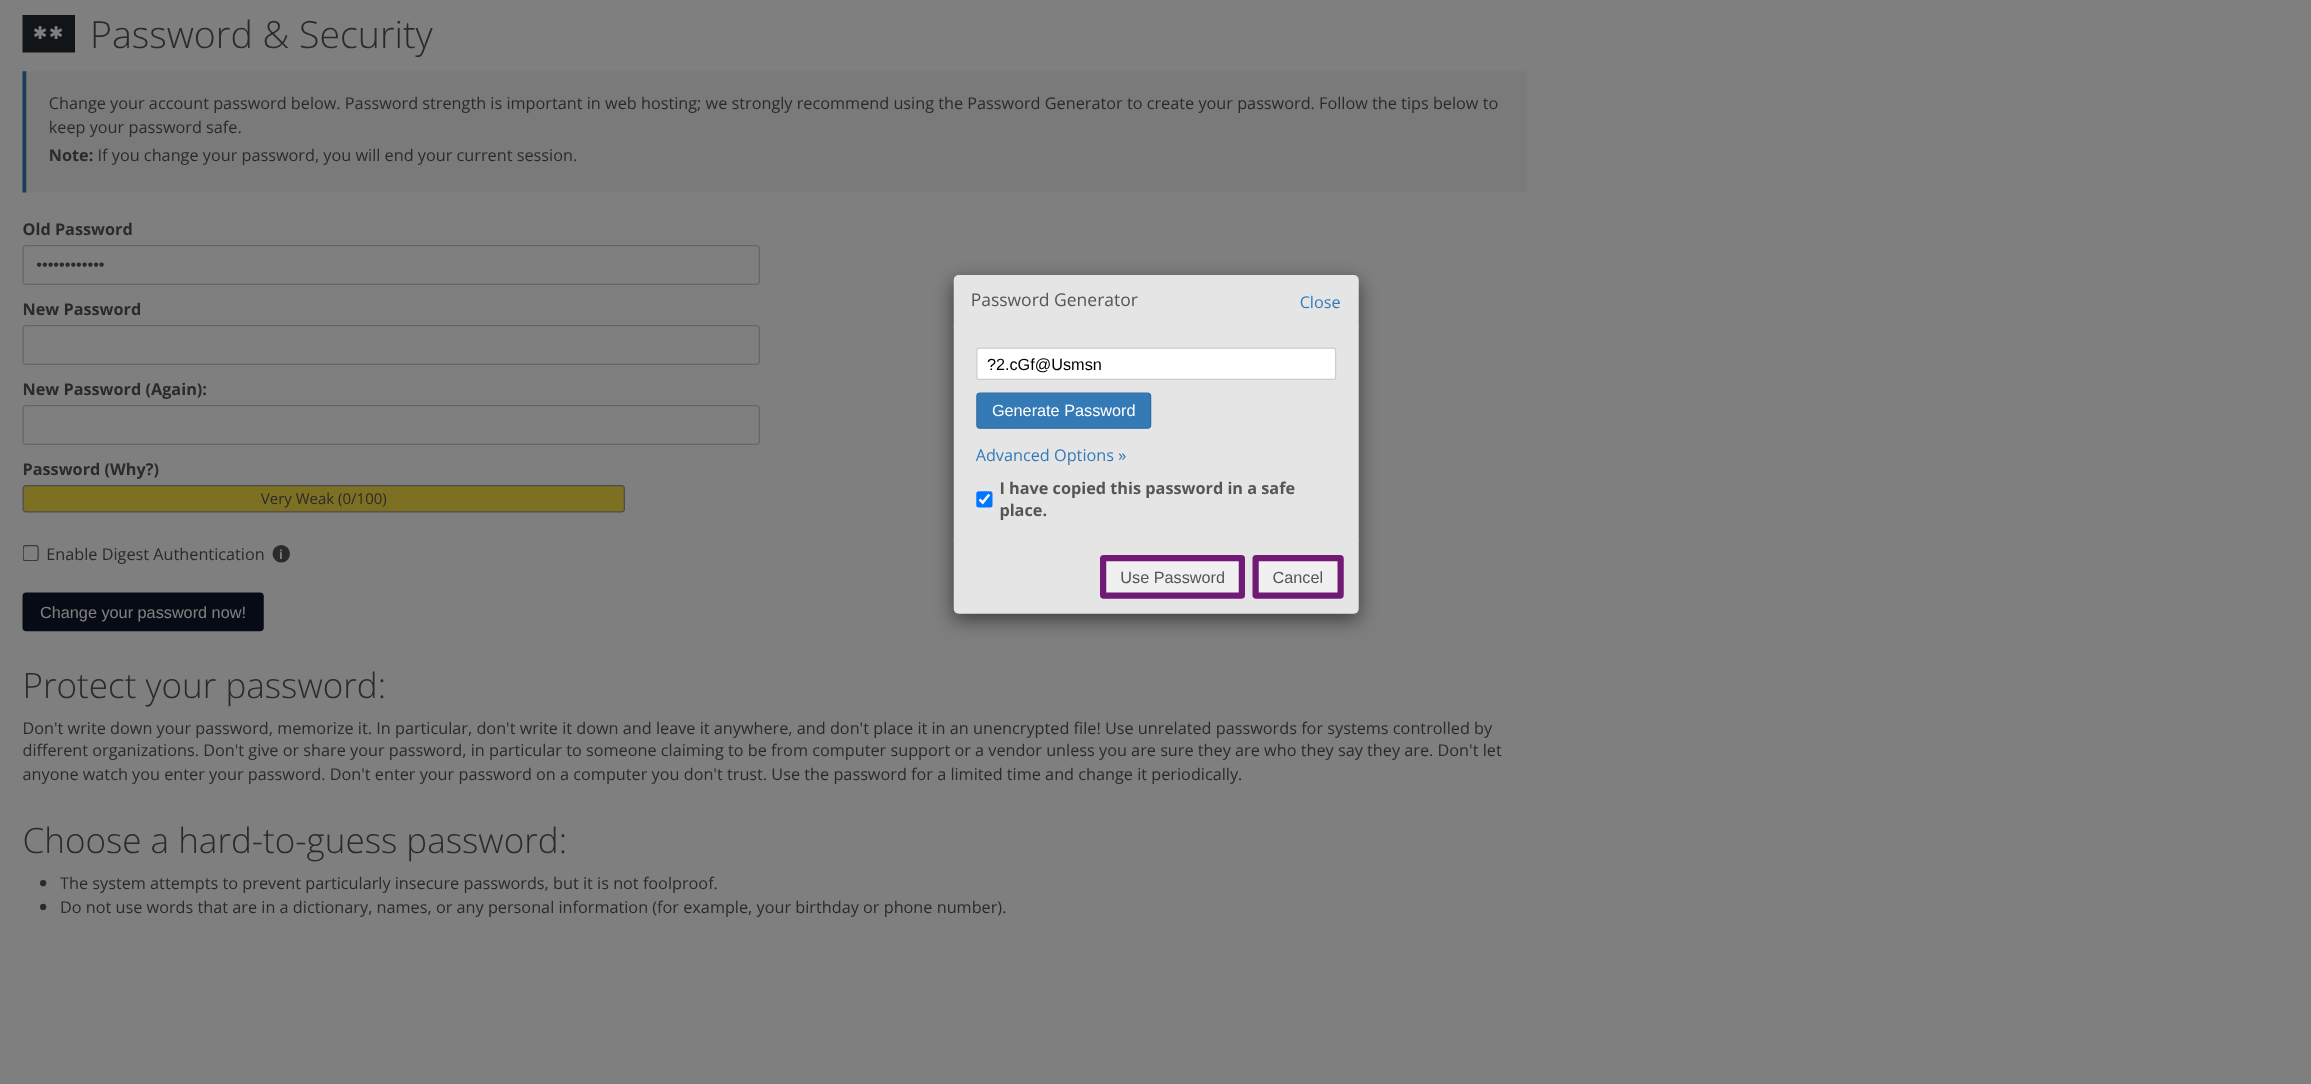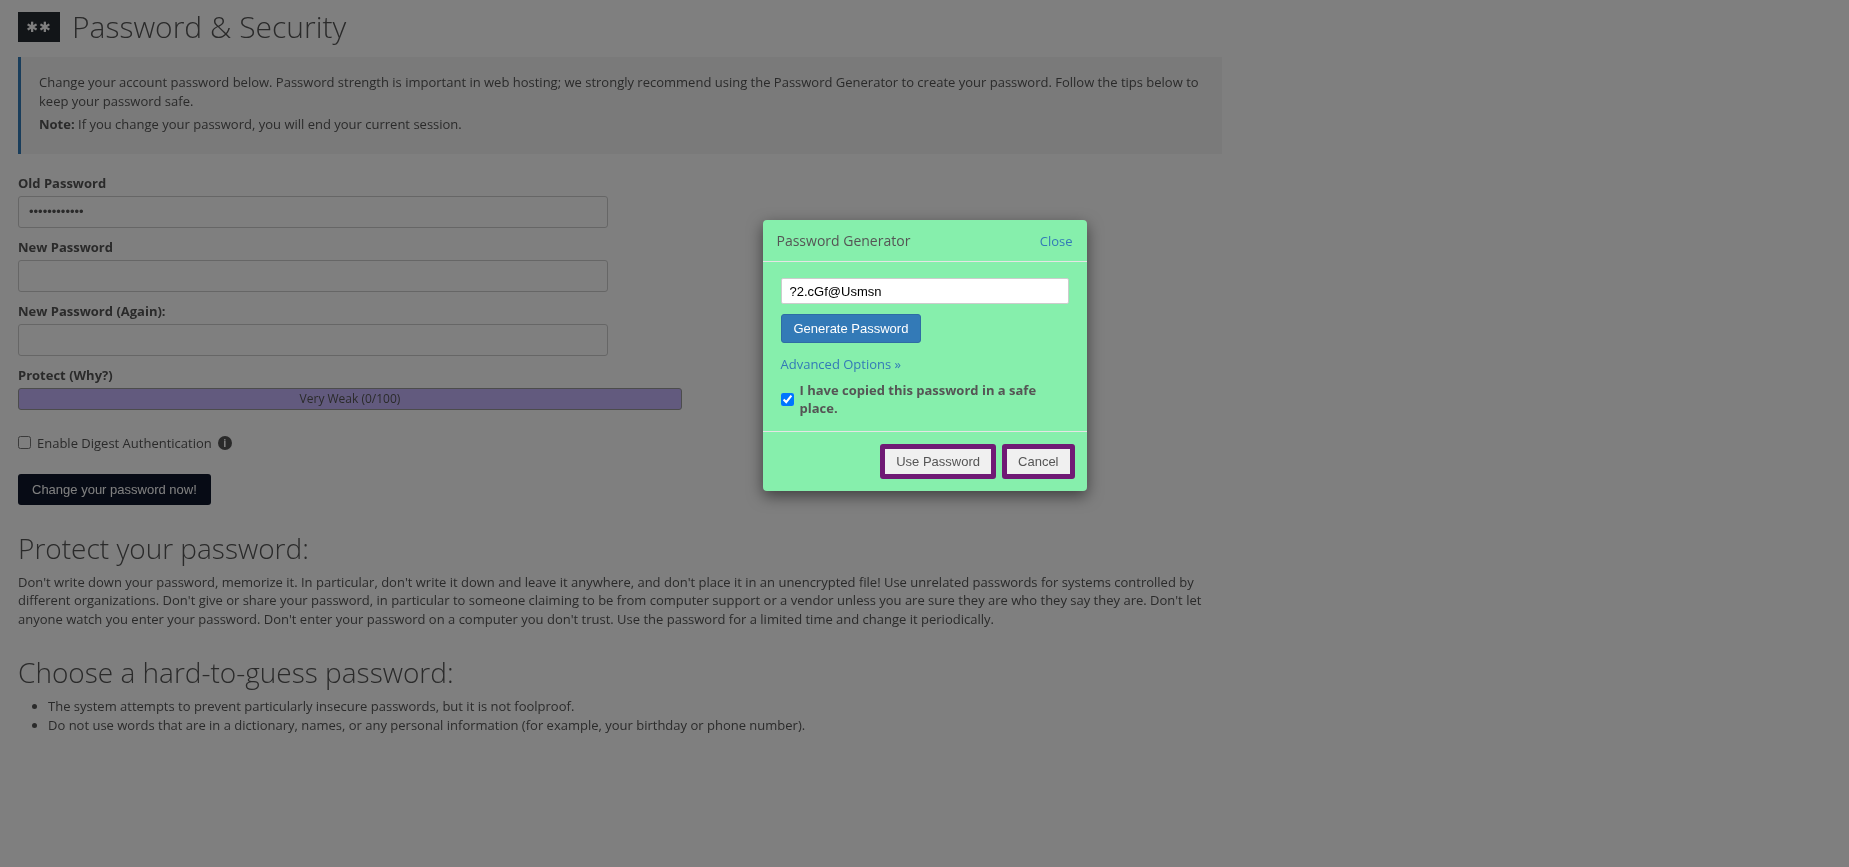--- a/index.html
+++ b/index.html
@@ -66,29 +66,29 @@
   width: 590px;
   height: 32px;
   border: 1px solid #ccc;
   border-radius: 3px;
   padding: 4px 10px;
   font-size: 13px;
   color: #555;
   background: #fff;
 }
 .strength-bar {
-  width: 664px;
+  width: 482px;
   height: 22px;
   border: 1px solid #999;
   border-radius: 3px;
   text-align: center;
   line-height: 20px;
   font-size: 12px;
   color: #555;
-  background: #c4b5fd;
+  background: #fde047;
 }
 .checkline {
   margin-top: 24px;
   font-size: 13px;
   display: flex;
   align-items: center;
   gap: 6px;
 }
 .checkline .info-icon {
   display: inline-flex;
@@ -131,21 +131,21 @@
   inset: 0;
   background: rgba(0,0,0,0.5);
   z-index: 100;
 }
 .modal {
   position: absolute;
   top: 220px;
   left: 50%;
   transform: translateX(-50%);
   width: 324px;
-  background: #86efac;
+  background: #e5e5e5;
   border-radius: 4px;
   box-shadow: 0 5px 15px rgba(0,0,0,0.5);
   z-index: 200;
 }
 .modal-head {
   padding: 11px 14px;
   border-bottom: 1px solid #e5e5e5;
   display: flex;
   justify-content: space-between;
   align-items: center;
@@ -220,21 +220,21 @@
 
   <label class="field-label">Old Password</label>
   <input type="text" class="textfield" value="••••••••••••" style="">
 
   <label class="field-label">New Password</label>
   <input type="text" class="textfield" value="" style="">
 
   <label class="field-label">New Password (Again):</label>
   <input type="text" class="textfield" value="" style="">
 
-  <label class="field-label">Protect (Why?)</label>
+  <label class="field-label">Password (Why?)</label>
   <div class="strength-bar">Very Weak (0/100)</div>
 
   <div class="checkline">
     <input type="checkbox" style="">
     <span>Enable Digest Authentication</span>
     <span class="info-icon">i</span>
   </div>
 
   <button class="btn-primary-dark">Change your password now!</button>
 

